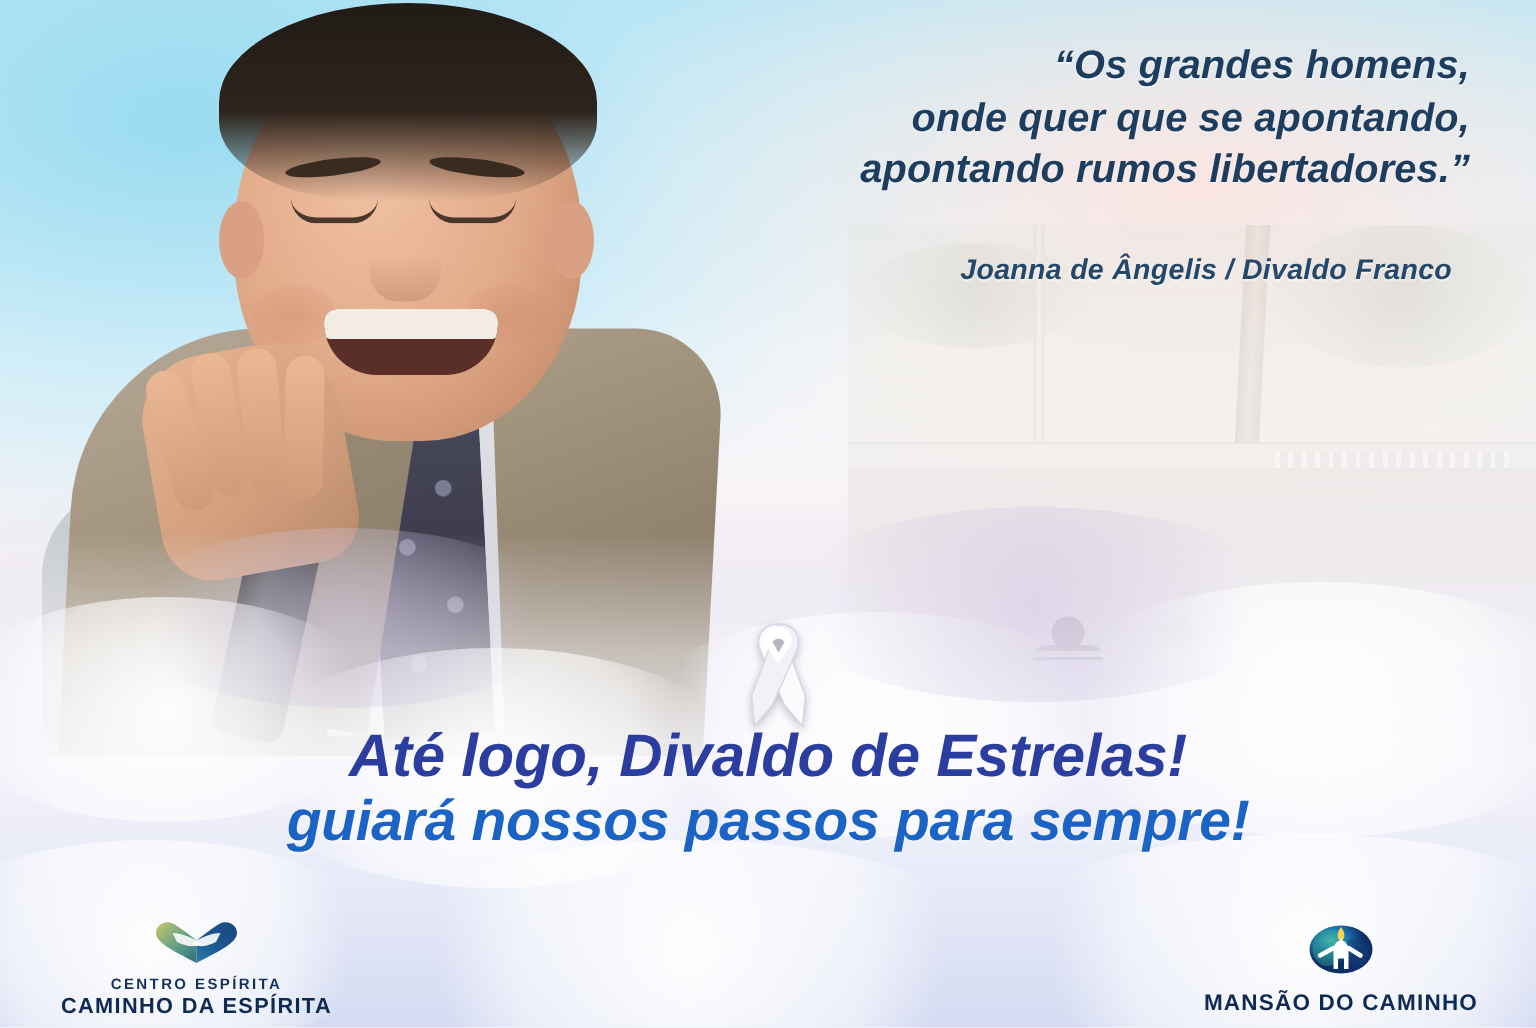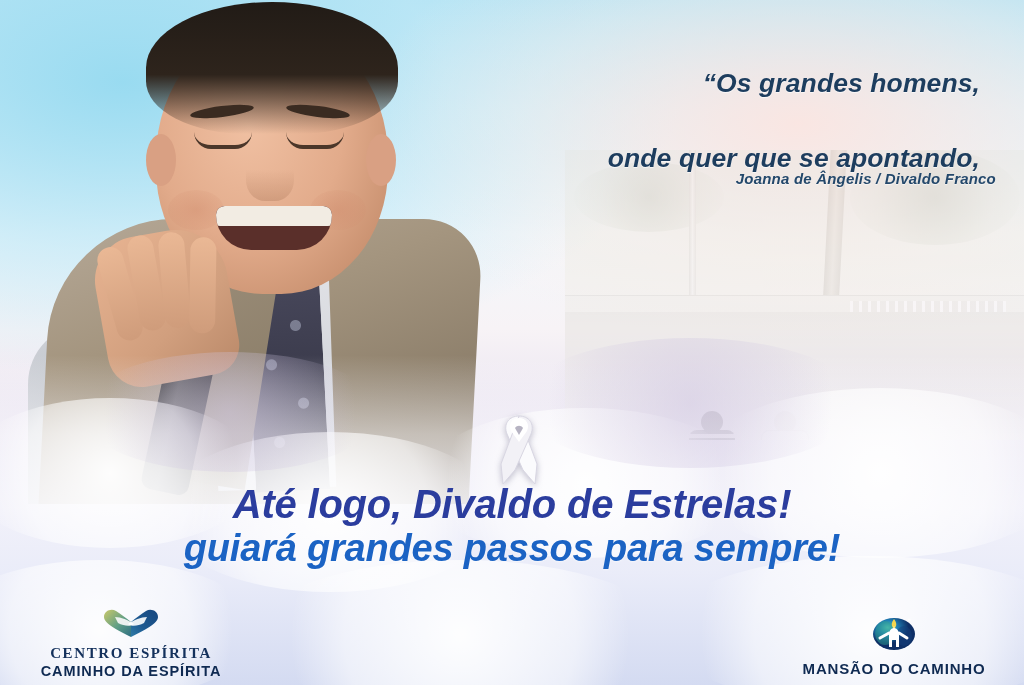--- a/index.html
+++ b/index.html
@@ -251,30 +251,30 @@
     width: 620px;
     text-align: right;
     font-style: italic;
     font-weight: bold;
     color: #1d3d5e;
     font-size: 26.5px;
     line-height: 1.31;
     letter-spacing: 0.1px;
     text-shadow: 0 1px 1px rgba(255,255,255,0.7);
   }
-  .quote-line { display: block; white-space: nowrap; margin-top: 40px; }
+  .quote-line { display: block; white-space: nowrap; }
   .quote-author {
     position: absolute;
-    right: 28px;
+    right: 56px;
     top: 170px;
     width: 620px;
     text-align: right;
     font-style: italic;
     font-weight: bold;
-    font-size: 15px;
+    font-size: 19px;
     color: #24486b;
     letter-spacing: 0.2px;
     text-shadow: 0 1px 1px rgba(255,255,255,0.65);
   }
 
   
   .ribbon {
     position: absolute;
     left: 485px;
     top: 412px;
@@ -328,25 +328,24 @@
   .logo-right {
     position: absolute;
     right: 10px;
     bottom: 8px;
     width: 240px;
     text-align: center;
   }
   .logo-mark { display: block; margin: 0 auto 3px auto; }
   .logo-line1 {
     display: block;
-    font-size: 15px;
+    font-size: 10px;
     font-weight: bold;
     color: #14315c;
     letter-spacing: 1.6px;
-    font-family: Liberation Serif, serif;
   }
   .logo-line2 {
     display: block;
     font-size: 14.5px;
     font-weight: bold;
     color: #0f2a52;
     letter-spacing: 0.9px;
     margin-top: 1px;
   }
   .logo-right .logo-line2 {
@@ -418,35 +417,36 @@
   <div class="cloud" style="left:690px;top:388px;width:380px;height:170px;"></div>
   <div class="cloud-tint" style="left:80px;top:352px;width:300px;height:120px;"></div>
   <div class="cloud-tint" style="left:520px;top:338px;width:340px;height:130px;"></div>
   <div class="cloud" style="left:250px;top:560px;width:420px;height:150px;"></div>
   <div class="cloud" style="left:-60px;top:560px;width:320px;height:140px;"></div>
   <div class="cloud" style="left:660px;top:556px;width:420px;height:150px;"></div>
 
   <div class="quote">
     <span class="quote-line">“Os grandes homens,</span>
     <span class="quote-line">onde quer que se apontando,</span>
+    <span class="quote-line">apontando rumos libertadores.”</span>
   </div>
   <div class="quote-author">Joanna de Ângelis / Divaldo Franco</div>
 
   <div class="ribbon">
     <svg width="68" height="74" viewBox="0 0 68 74" xmlns="http://www.w3.org/2000/svg">
       <path d="M34 4 C24 4 18 12 22 22 L38 58 L50 72 L52 52 Z" fill="#fbfbfd" stroke="#d8d6e2" stroke-width="1"></path>
       <path d="M34 4 C44 4 50 12 46 22 L30 58 L18 72 L16 52 Z" fill="#f2f1f6" stroke="#d8d6e2" stroke-width="1"></path>
       <path d="M34 6 C27 6 23 12 26 19 L34 30 L42 19 C45 12 41 6 34 6 Z" fill="#ffffff"></path>
       <path d="M30 16 C32 13 36 13 38 16 L34 23 Z" fill="#9e9aad" opacity="0.75"></path>
     </svg>
   </div>
 
   <div class="headline">
     <span class="hl-1">Até logo, Divaldo de Estrelas!</span>
-    <span class="hl-3">guiará grandes passos para sempre!</span>
+    <span class="hl-3">guiará nossos passos para sempre!</span>
   </div>
 
   <div class="logo-left">
     <span class="logo-mark">
       <svg width="58" height="30" viewBox="0 0 58 30" xmlns="http://www.w3.org/2000/svg">
         <path d="M29 29 C16 22 2 16 2 9 C2 3 9 0 14 3 C19 6 24 10 29 14 Z" fill="url(#gGold)"></path>
         <path d="M29 29 C42 22 56 16 56 9 C56 3 49 0 44 3 C39 6 34 10 29 14 Z" fill="url(#gBlue)"></path>
         <path d="M13 9 C19 9 26 12 32 16 C28 19 22 18 16 15 Z" fill="#f3f6f4" opacity="0.95"></path>
         <path d="M45 9 C39 9 32 12 26 16 C30 19 36 18 42 15 Z" fill="#ffffff" opacity="0.9"></path>
         <defs>

